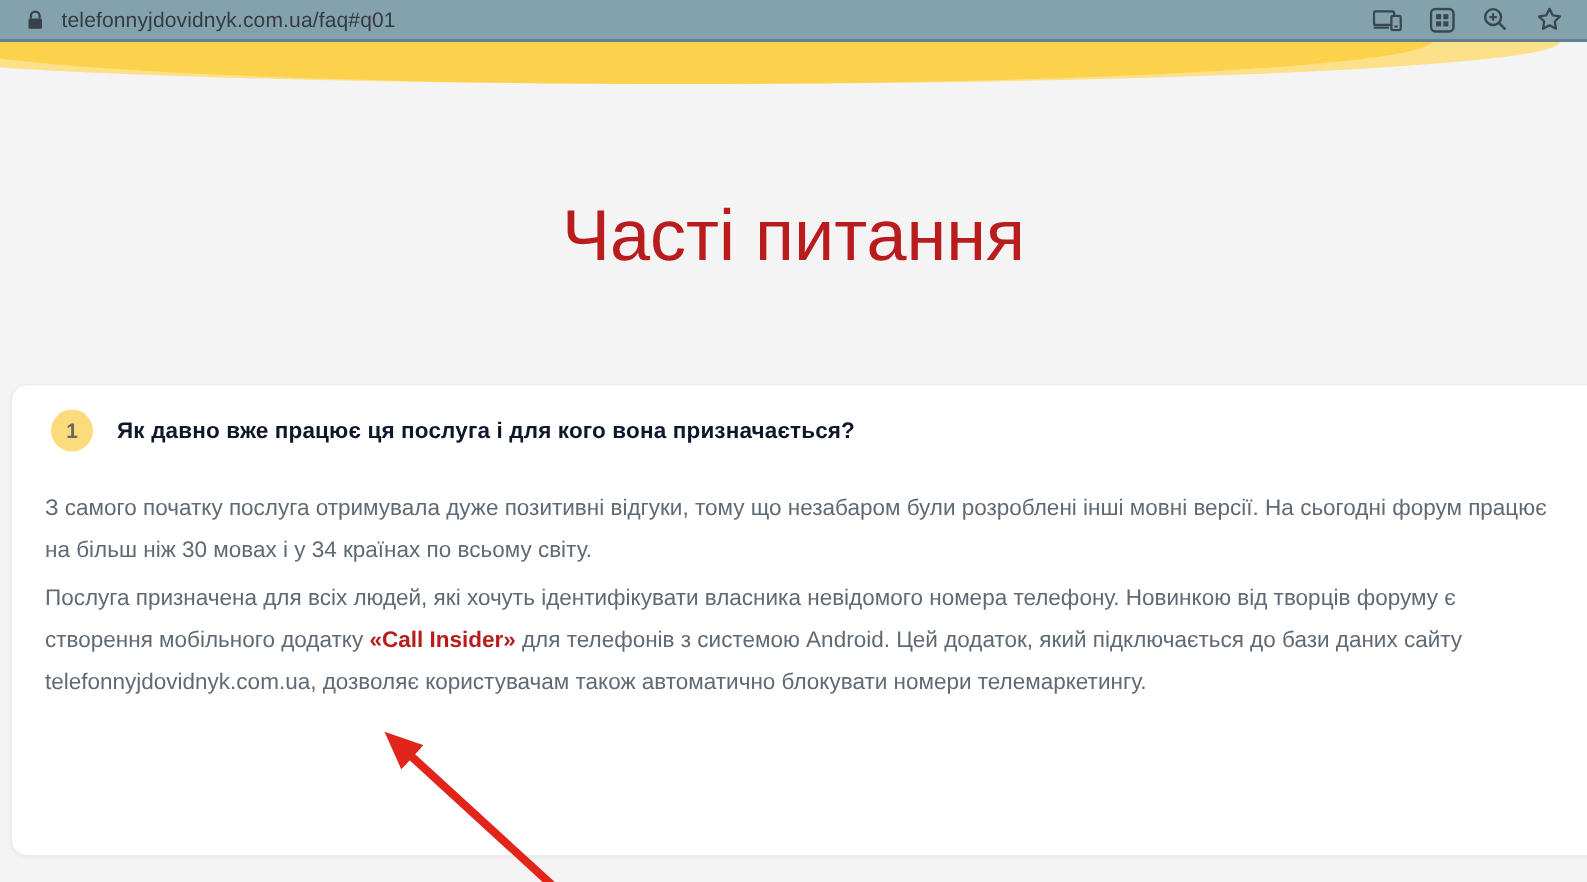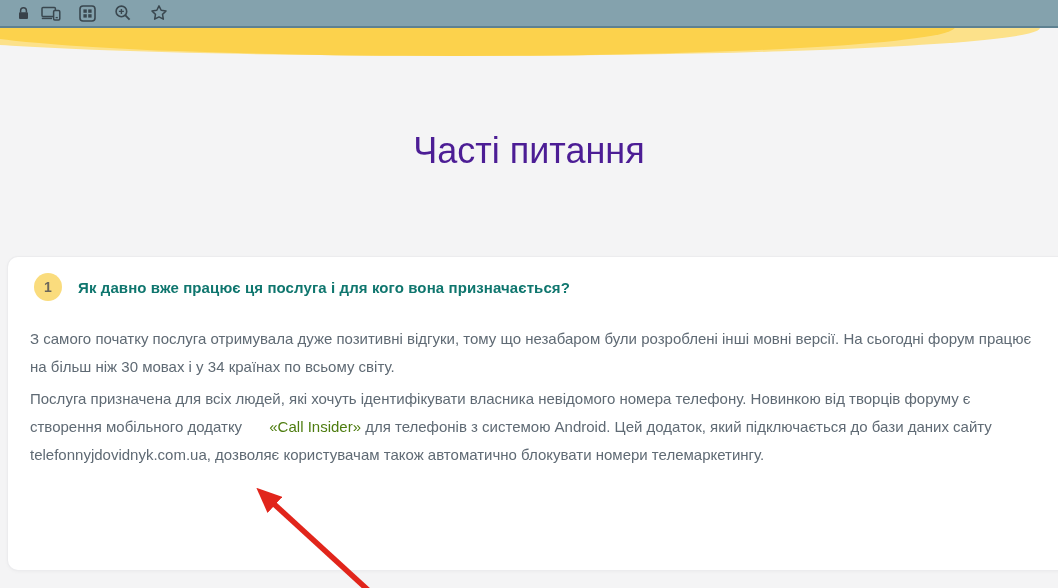--- a/index.html
+++ b/index.html
@@ -22,59 +22,60 @@
   .addr-icons svg { display:block; cursor:pointer; }
 
   
   .wave { position:absolute; border-radius:50%; }
   .wave-light { z-index:1; left:-120px; top:0;   width:1160px; height:56px; background:#fce18a; }
   .wave-main  { z-index:2; left:-45px;  top:-2px; width:1000px; height:58px; background:#fcd24c; }
 
   
   .page-title {
     position:absolute; z-index:2; top:130px; left:0; width:100%;
-    text-align:center; font-size:36px; font-weight:500; color:#4c1d95;
+    text-align:center; font-size:48px; font-weight:500; color:#b91c1c;
   }
 
   
   .card {
     position:absolute; z-index:3; left:8px; top:257px;
     width:1080px; height:313px;
     background:#fff; border-radius:10px;
     box-shadow:0 0 0 1px #ececee, 0 1px 4px rgba(0,0,0,.05);
     padding:16px 46px 0 22px;
   }
   .q-row { display:flex; align-items:center; gap:16px; margin-left:4px; }
   .q-badge {
     flex:0 0 auto; width:28px; height:28px; border-radius:50%;
     background:#fadc7d; color:#6c675b;
     font-size:14px; font-weight:bold;
     display:flex; align-items:center; justify-content:center;
   }
-  .q-title { font-size:15px; font-weight:bold; color:#0f766e; letter-spacing:.1px; }
+  .q-title { font-size:15px; font-weight:bold; color:#0f172a; letter-spacing:.1px; }
   .q-body {
     margin-top:24px; max-width:1004px;
     font-size:15px; line-height:28px; color:#5f6a74;
   }
   .q-body p { margin-bottom:4px; }
-  .q-link { color:#4d7c0f; font-weight:normal; text-decoration:none; cursor:pointer;margin-left:23px; }
+  .q-link { color:#b91c1c; font-weight:bold; text-decoration:none; cursor:pointer; }
 
   
   .arrow-overlay { position:absolute; z-index:7; left:0; top:0; pointer-events:none; }
 </style>
 </head>
 <body>
 
 <div class="addr-bar">
   <span class="lock-wrap">
     <svg width="13" height="15" viewBox="0 0 13 15">
       <path d="M3.6 6.4 V4.6 a2.9 2.9 0 0 1 5.8 0 V6.4" fill="none" stroke="#39424a" stroke-width="1.5"></path>
       <rect x="2" y="6.3" width="9" height="6.8" rx="1" fill="#39424a"></rect>
     </svg>
   </span>
+  <div class="addr-url">telefonnyjdovidnyk.com.ua/faq#q01</div>
   <div class="addr-icons">
     <svg width="20" height="16" viewBox="0 0 20 16">
       <rect x="1" y="2.6" width="13.4" height="9" rx="1" fill="none" stroke="#39474f" stroke-width="1.5"></rect>
       <path d="M0.8 13.4 H11" stroke="#39474f" stroke-width="1.5"></path>
       <rect x="12.6" y="5.6" width="6.2" height="9.4" rx="1.2" fill="#84a2ad" stroke="#39474f" stroke-width="1.5"></rect>
       <path d="M14.6 12.6 h2.2" stroke="#39474f" stroke-width="1.3"></path>
     </svg>
     <svg width="17" height="17" viewBox="0 0 17 17">
       <rect x="1" y="1" width="15" height="15" rx="3" fill="none" stroke="#39474f" stroke-width="1.6"></rect>
       <rect x="4.4" y="4.4" width="3.4" height="3.4" fill="#39474f"></rect>

